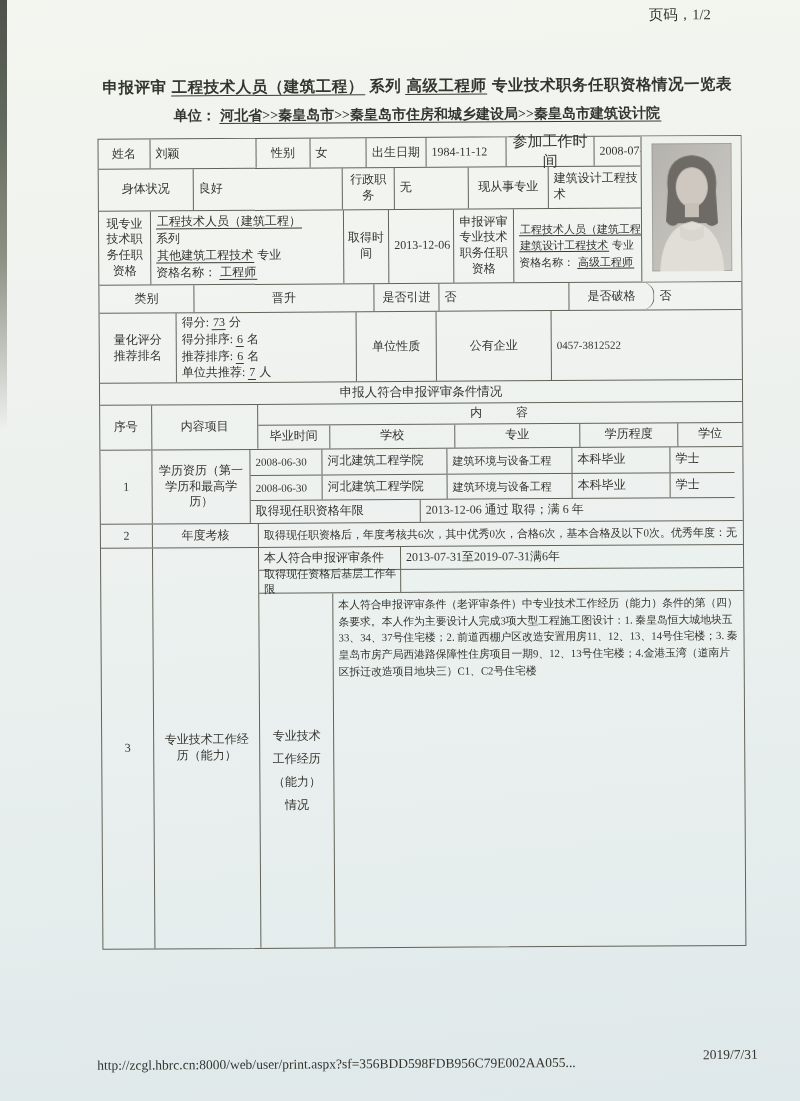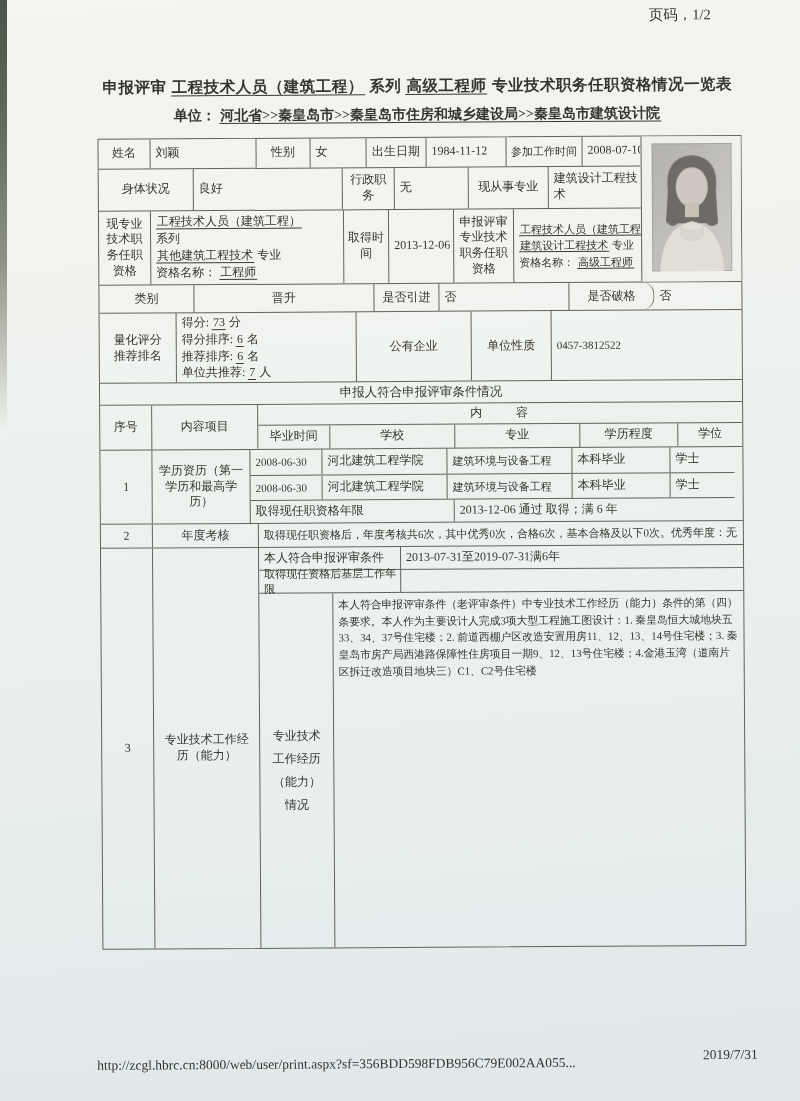--- a/index.html
+++ b/index.html
@@ -65,21 +65,21 @@
 
       <div class="row" style="height:146px;">
         <div class="col" style="width:542px;">
           <div class="srow" style="height:30px;">
             <div class="c" style="width:52px;">姓名</div>
             <div class="c left" style="width:106px;">刘颖</div>
             <div class="c" style="width:54px;">性别</div>
             <div class="c left" style="width:56px;">女</div>
             <div class="c" style="width:60px;">出生日期</div>
             <div class="c left" style="width:80px;">1984-11-12</div>
-            <div class="c" style="width:76px;font-size:11px;">参加工作时间</div>
+            <div class="c" style="width:88px;font-size:15px;">参加工作时间</div>
             <div class="c left last" style="width:70px;">2008-07-10</div>
           </div>
           <div class="srow" style="height:42px;">
             <div class="c" style="width:95px;">身体状况</div>
             <div class="c left" style="width:149px;">良好</div>
             <div class="c" style="width:52px;">行政职务</div>
             <div class="c left" style="width:74px;">无</div>
             <div class="c" style="width:80px;">现从事专业</div>
             <div class="c left last" style="width:92px;">建筑设计工程技术</div>
           </div>
@@ -141,22 +141,22 @@
           </div>
         </div>
         <div class="c left" style="width:180px;">
           <div class="scorelines">
             <div><span>得分:</span> <span class="u">73</span> <span>分</span></div>
             <div><span>得分排序:</span> <span class="u">6</span> <span>名</span></div>
             <div><span>推荐排序:</span> <span class="u">6</span> <span>名</span></div>
             <div><span>单位共推荐:</span> <span class="u">7</span> <span>人</span></div>
           </div>
         </div>
+        <div class="c" style="width:80px;">单位性质</div>
         <div class="c" style="width:115px;">公有企业</div>
-        <div class="c" style="width:80px;">单位性质</div>
         <div class="c left last" style="width:87px;font-size:11px;">0457-3812522</div>
       </div>
 
       <div class="row" style="height:22px;">
         <div class="c last hdr" style="width:642px;">申报人符合申报评审条件情况</div>
       </div>
 
       <div class="row" style="height:45px;">
         <div class="c" style="width:52px;">序号</div>
         <div class="c" style="width:106px;">内容项目</div>
@@ -186,21 +186,21 @@
             <div class="c left last" style="width:64px;">学士</div>
           </div>
           <div class="srow" style="height:26px;">
             <div class="c left" style="width:72px;font-size:11px;">2008-06-30</div>
             <div class="c left" style="width:125px;">河北建筑工程学院</div>
             <div class="c left" style="width:125px;font-size:11px;">建筑环境与设备工程</div>
             <div class="c left" style="width:98px;">本科毕业</div>
             <div class="c left last" style="width:64px;">学士</div>
           </div>
           <div class="srow nb" style="height:22px;">
-            <div class="c left" style="width:204px;">取得现任职资格年限</div>
+            <div class="c left" style="width:170px;">取得现任职资格年限</div>
             <div class="c left last" style="width:314px;">2013-12-06 通过 取得；满 6 年</div>
           </div>
         </div>
       </div>
 
       <div class="row" style="height:24px;">
         <div class="c" style="width:52px;">2</div>
         <div class="c" style="width:106px;text-align:right;">年度考核</div>
         <div class="c left last onerow" style="width:484px;">取得现任职资格后，年度考核共6次，其中优秀0次，合格6次，基本合格及以下0次。优秀年度：无</div>
       </div>

